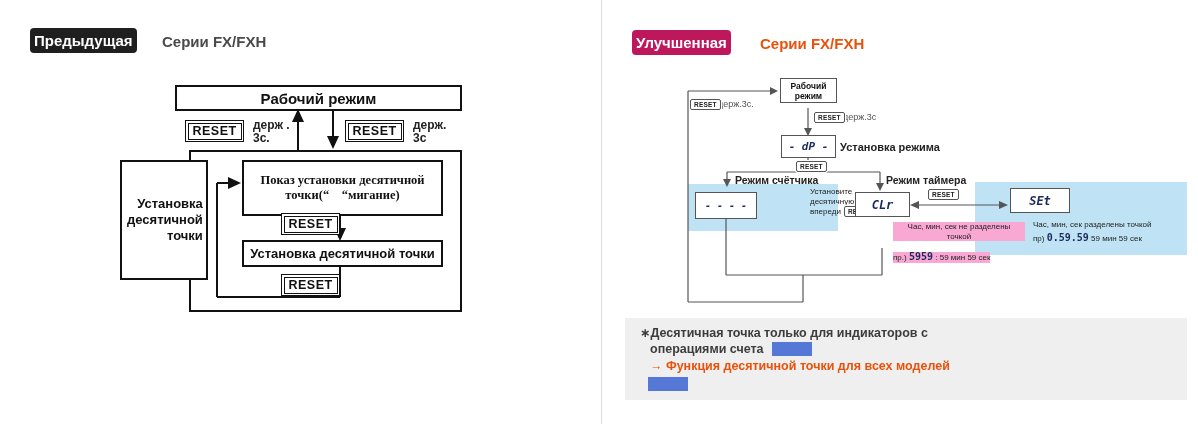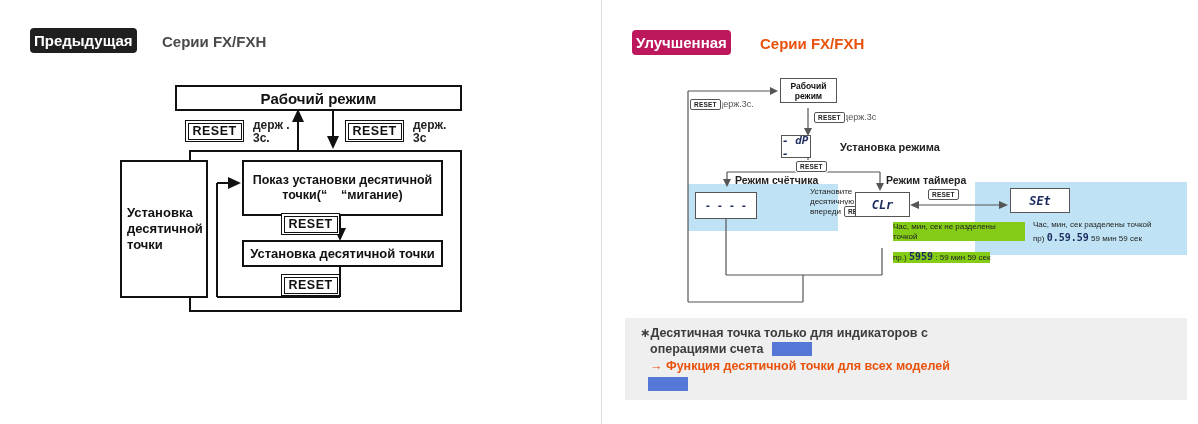--- a/index.html
+++ b/index.html
@@ -38,21 +38,21 @@
        color:#1c2a5e;}
   .lcd-box{position:absolute;background:#fff;border:1px solid #555;z-index:3;
            display:flex;align-items:center;justify-content:center;box-sizing:border-box;}
 
   
   .hl{position:absolute;background:#bfe3f4;z-index:1;}
 
   svg.wires{position:absolute;left:0;top:0;z-index:2;}
 
   .smalltxt{position:absolute;font-size:8px;line-height:9.5px;color:#222;z-index:3;margin-left:48px;}
-  .smalltxt.bgw{background:#84cc16;}
+  .smalltxt.bgw{background:#f9a8d4;text-align:center;}
 
   
   .notes{position:absolute;left:625px;top:318px;width:562px;height:82px;background:#efefef;z-index:1;}
   .note-line{position:absolute;font-size:12.5px;font-weight:bold;color:#3c3c3c;z-index:3;
              display:flex;align-items:center;text-align:right;}
   .note-line.orange{color:#e8520b;}
   .bluemark{display:inline-block;width:40px;height:14px;background:#5577d5;margin-left:8px;}
 </style>
 </head>
 <body>
@@ -116,25 +116,25 @@
     </div>
   <div class="lbl pre" style="left:253px;top:119px;font-size:12px;line-height:13px;">держ .
 3с.</div>
 
   <div class="rst" style="left:345px;top:120px;">
       <span>RESET</span>
     </div>
   <div class="lbl pre" style="left:413px;top:119px;font-size:12px;line-height:13px;">держ.
 3с</div>
 
-  <div class="box pre" style="left:120px;top:160px;width:88px;height:138px;font-size:13px;justify-content:flex-start;text-align:left;padding-left:5px;line-height:16px;">Установка
+  <div class="box pre" style="left:120px;top:160px;width:88px;height:120px;font-size:13px;justify-content:flex-start;text-align:right;padding-left:5px;line-height:16px;">Установка
 десятичной
 точки</div>
 
-  <div class="box pre" style="left:242px;top:160px;width:201px;height:56px;font-size:12.5px;line-height:15px;">Показ установки десятичной
+  <div class="box pre" style="left:242px;top:160px;width:201px;height:56px;font-size:12.5px;line-height:15px;font-family:Liberation Serif, serif;">Показ установки десятичной
 точки(“    “мигание)</div>
 
   <div class="rst" style="left:281px;top:213px;">
       <span>RESET</span>
     </div>
 
   <div class="box" style="left:242px;top:240px;width:201px;height:27px;font-size:13px;">Установка десятичной точки</div>
 
   <div class="rst" style="left:281px;top:274px;">
       <span>RESET</span>
@@ -146,21 +146,21 @@
   <div class="hl" style="left:688px;top:184px;width:150px;height:47px;"></div>
   <div class="hl" style="left:975px;top:182px;width:212px;height:73px;"></div>
 
   <div class="box thin pre" style="left:780px;top:78px;width:57px;height:25px;font-size:8.5px;line-height:10px;">Рабочий
 режим</div>
   <div class="rst-sm" style="left:690px;top:99px;">RESET</div>
   <div class="lbl" style="left:718px;top:99px;font-size:9px;font-weight:normal;color:#555;">держ.3с.</div>
   <div class="rst-sm" style="left:814px;top:112px;">RESET</div>
   <div class="lbl" style="left:843px;top:112px;font-size:9px;font-weight:normal;color:#555;">держ.3с</div>
 
-  <div class="lcd-box" style="left:781px;top:135px;width:30px;height:23px;">
+  <div class="lcd-box" style="left:781px;top:135px;width:55px;height:23px;">
     <span class="lcd" style="font-size:11px;">- dP -</span>
   </div>
   <div class="lbl" style="left:840px;top:141px;font-size:11px;">Установка режима</div>
   <div class="rst-sm" style="left:796px;top:161px;">RESET</div>
 
   <div class="lbl" style="left:735px;top:174px;font-size:10.5px;">Режим счётчика</div>
   <div class="lbl" style="left:886px;top:174px;font-size:10.5px;">Режим таймера</div>
 
   <div class="lcd-box" style="left:695px;top:192px;width:62px;height:27px;">
     <span class="lcd" style="font-size:10px;">- - - -</span>

